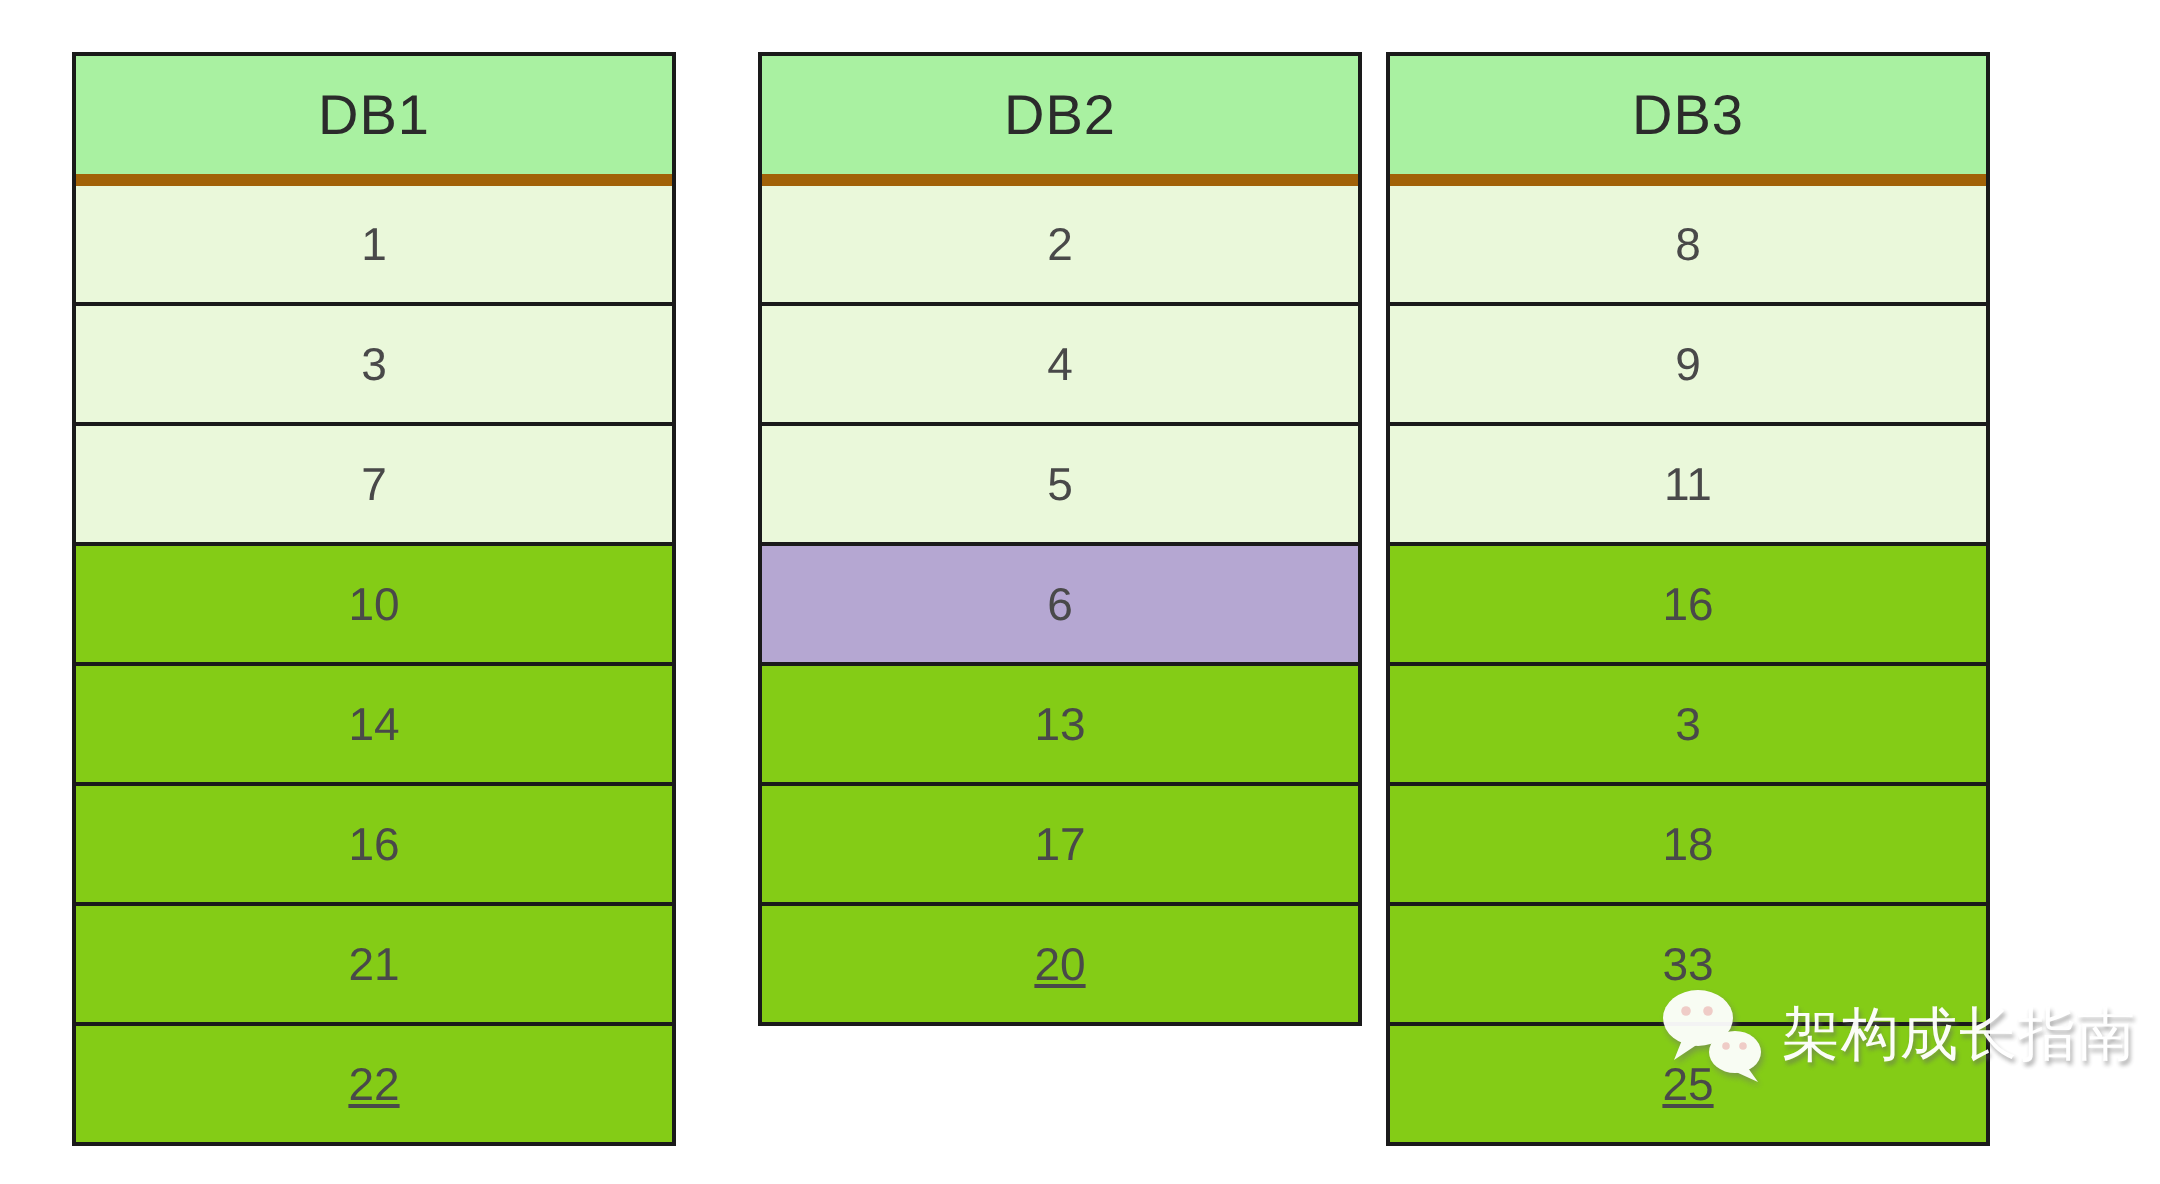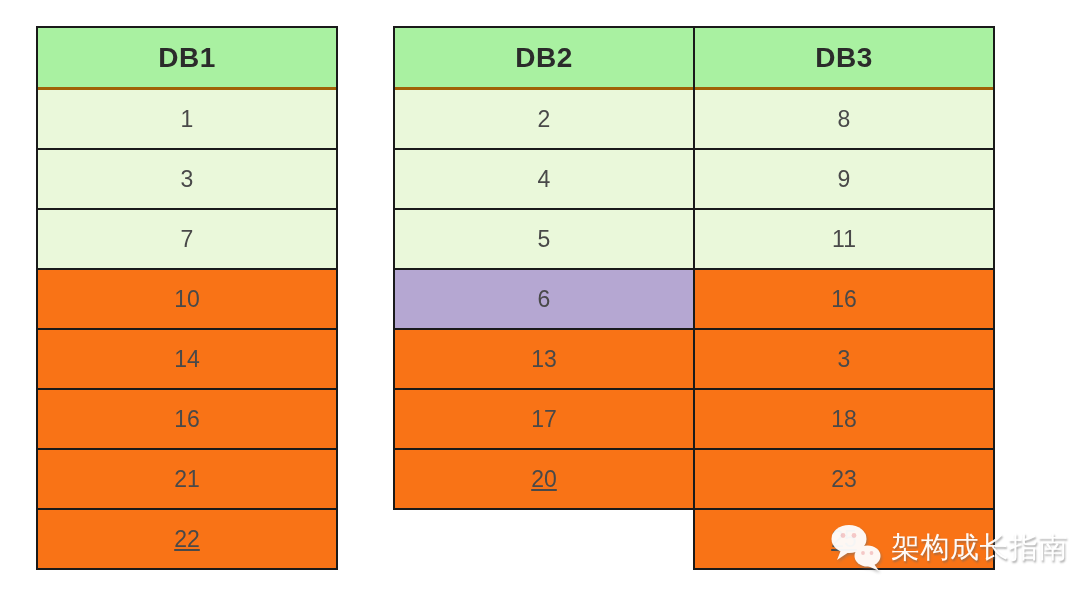--- a/index.html
+++ b/index.html
@@ -20,52 +20,52 @@
   }
   .db-table {
     position: absolute;
     top: 26px;
     width: 302px;
     border: 2px solid #1a1a1a;
     box-sizing: border-box;
     background: #ffffff;
   }
   .db-table.t1 { left: 36px; }
-  .db-table.t2 { left: 393px; }
+  .db-table.t2 { left: 379px; }
   .db-table.t3 { left: 693px; }
   .db-header {
     height: 59px;
     background: #a9f1a1;
-    border-bottom: 3px solid #a16207;
+    border-bottom: 6px solid #a16207;
     display: flex;
     align-items: center;
     justify-content: center;
     font-size: 28px;
-    font-weight: bold;
+    font-weight: normal;
     color: #2b2b2b;
     letter-spacing: 0.5px;
   }
   .db-cell {
     height: 58px;
     border-bottom: 2px solid #1a1a1a;
     display: flex;
     align-items: center;
     justify-content: center;
     font-size: 23px;
     color: #494949;
   }
   .db-cell:last-child { border-bottom: none; text-decoration: underline; }
   .db-cell[data-state="green"]  { background: #eaf8da; }
-  .db-cell[data-state="pink"]   { background: #f97316; }
+  .db-cell[data-state="pink"]   { background: #84cc16; }
   .db-cell[data-state="purple"] { background: #b5a7d2; }
 
   .watermark {
     position: absolute;
     left: 829px;
-    top: 523px;
+    top: 493px;
     display: flex;
     align-items: center;
     z-index: 5;
     pointer-events: none;
   }
   .watermark .wm-icon {
     width: 54px;
     height: 50px;
     opacity: 0.95;
     filter: drop-shadow(1px 2px 1.5px rgba(110,110,110,0.55));
@@ -109,21 +109,21 @@
   </div>
 
   <div class="db-table t3">
     <div class="db-header">DB3</div>
     <div class="db-cell" data-state="green">8</div>
     <div class="db-cell" data-state="green">9</div>
     <div class="db-cell" data-state="green">11</div>
     <div class="db-cell" data-state="pink">16</div>
     <div class="db-cell" data-state="pink">3</div>
     <div class="db-cell" data-state="pink">18</div>
-    <div class="db-cell" data-state="pink">23</div>
+    <div class="db-cell" data-state="pink">33</div>
     <div class="db-cell" data-state="pink">25</div>
   </div>
 
   <div class="watermark">
     <svg class="wm-icon" viewBox="0 0 54 50" xmlns="http://www.w3.org/2000/svg">
       <g fill="#ffffff">
         <ellipse cx="20" cy="16" rx="17.5" ry="14"></ellipse>
         <path d="M12 27 L8 37 L20 29 Z"></path>
         <ellipse cx="38.5" cy="33" rx="13" ry="10.5"></ellipse>
         <path d="M45 41 L50 48 L39 43 Z"></path>

